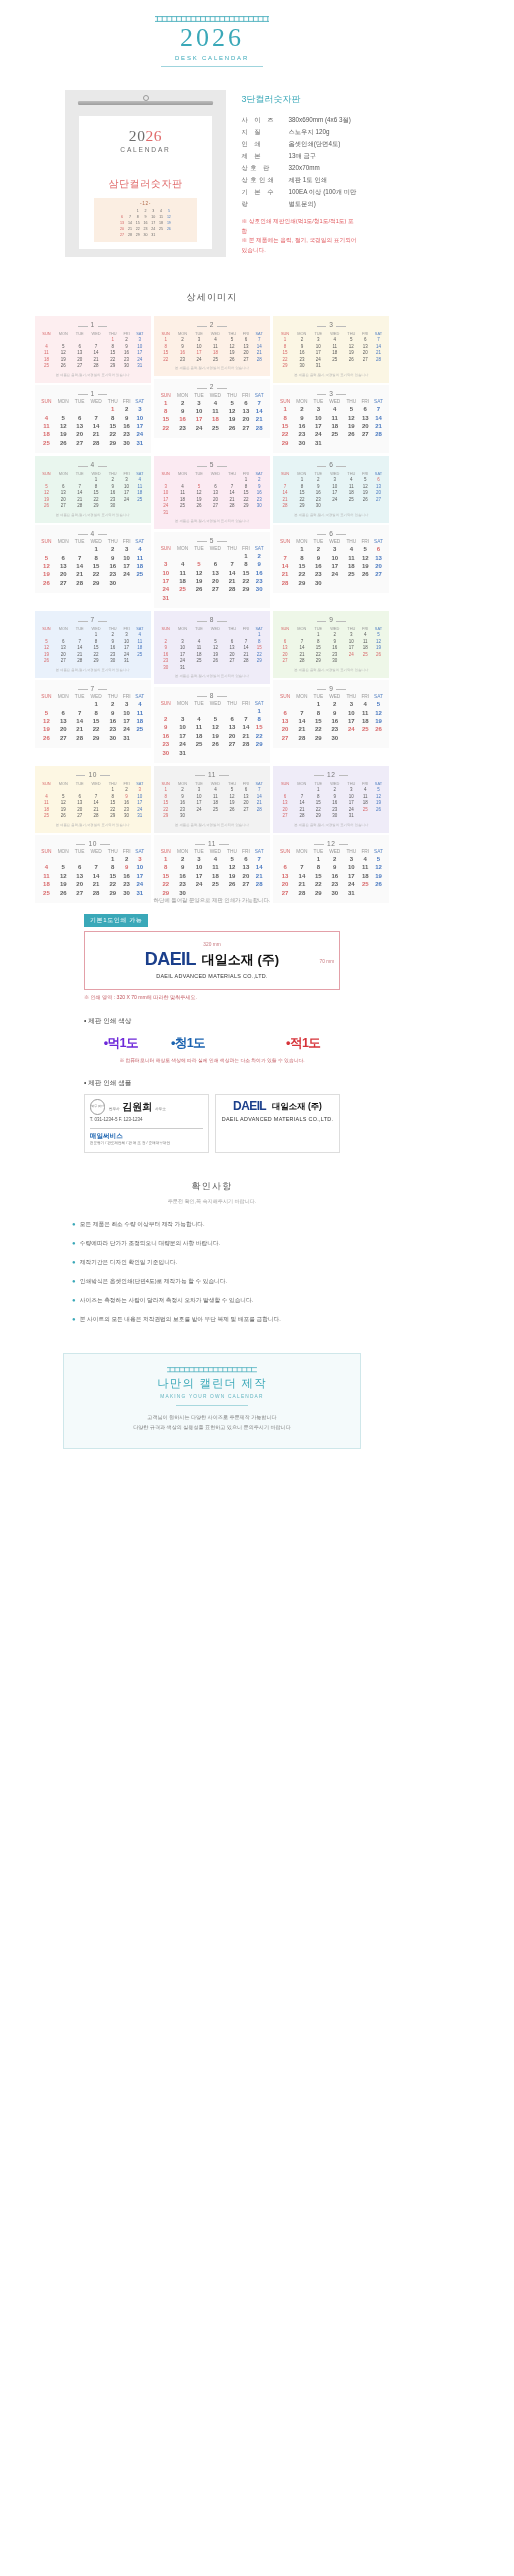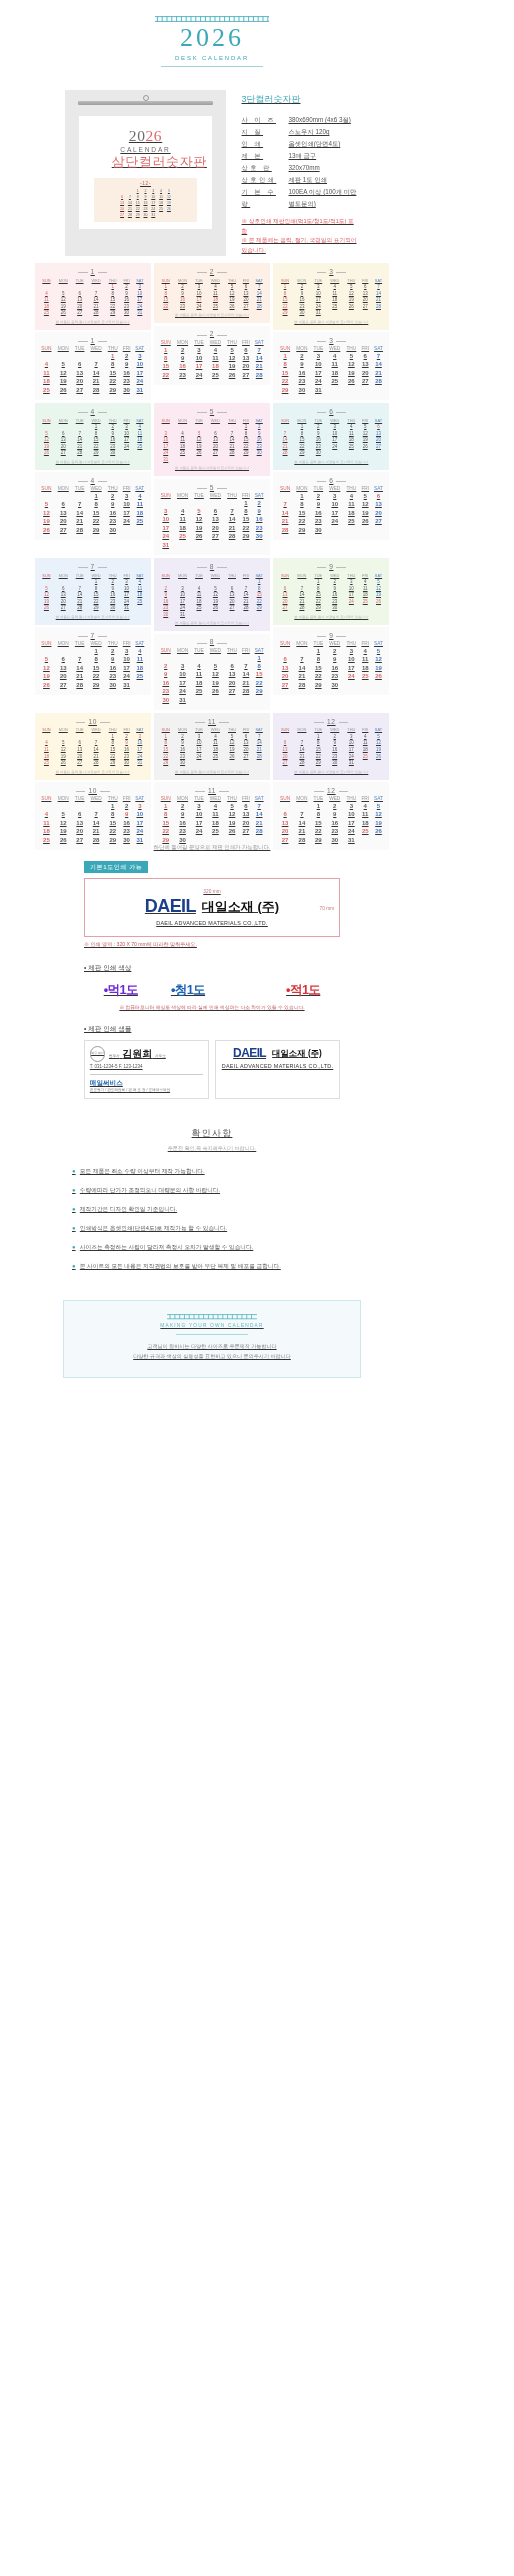--- a/index.html
+++ b/index.html
@@ -4,21 +4,21 @@
 <style>
   * { box-sizing: border-box; }
   html, body { margin:0; padding:0; }
   body {
     width: 514px;
     background: #ffffff;
     font-family: "Liberation Sans", sans-serif;
     color: #333;
     -webkit-font-smoothing: antialiased;
   }
-  .page { width: 424px; position: relative; text-decoration: underline; }
+  .page { width: 424px; position: relative; }
 
   
   .hero { padding: 15.5px 0 6px; text-align:center; }
   .hero-wrap { display:inline-block; text-align:center; }
   .hero-rule { width: 114px; height: 6px; margin: 0 auto 2.4px; display:block; }
   .hero-title {
     font-size: 26px; letter-spacing: 3px; color: #3aa8b8; font-weight: 300;
     font-family: "Liberation Serif", serif; line-height: 1.1;
   }
   .hero-sub { font-size: 6px; letter-spacing: 1.8px; color: #3aa8b8; margin-top: 2.4px; }
@@ -33,21 +33,21 @@
   .prod-hanger { position:absolute; top: 4.8px; left: 50%; transform: translateX(-50%);
      width: 6px; height: 6px; border:0.6px solid #9a9a9a; border-radius: 50%; background:#e9e9e9; }
   .prod-bar { position:absolute; top: 10.8px; left: 13px; right: 13px; height: 4.2px;
      background: linear-gradient(#bdbdbd,#9d9d9d); border-radius: 1.2px; }
   .prod-card {
     margin: 13px 14.3px 8.4px; background:#fff; padding: 10.8px 4.8px 7.2px; text-align:center;
   }
   .pc-year { font-family:"Liberation Serif", serif; font-size: 15.5px; letter-spacing:0.6px; color:#6d6d6d; }
   .pc-year .hl { color:#e06a6a; }
   .pc-cal { font-size: 6.6px; letter-spacing: 1.8px; color:#6d6d6d; margin-top:0.6px; }
-  .pc-name { margin-top: 0; font-size: 13px; color:#e06a6a; letter-spacing: 0.6px; text-align: right; }
+  .pc-name { margin-top: 24px; font-size: 10px; color:#e06a6a; letter-spacing: 0.6px; }
   .pc-mini {
     margin: 7.2px 9.6px 0; background:#fbeee2; padding: 3.6px 2.4px 4.2px;
   }
   .pc-mini-h { font-size: 4.8px; color:#b06a4a; letter-spacing:0.6px; }
   .pc-mini table { border-collapse:collapse; margin: 1.2px auto 0; }
   .pc-mini td { font-size: 3.6px; width: 7.8px; height: 4.8px; text-align:center; color:#6b6b6b; }
   .pc-mini td.sun { color:#d2595b; }
   .pc-mini td.sat { color:#4a7fc1; }
 
   .prod-info { flex: 1; padding-top: 2.4px; }
@@ -280,20 +280,21 @@
             <div class="spec-v">100EA 이상 (100개 미만 별도문의)</div>
           </div>
         </div>
       <div class="notes" id="note-list">
           <div class="note">※ 상호인쇄 제판인쇄(먹1도/청1도/적1도) 포함</div>
           <div class="note">※ 본 제품에는 음력, 절기, 국경일의 표기되어 있습니다.</div>
         </div>
     </div>
   </div>
 
+  <div class="sec-title">상세이미지</div>
   <div class="cal-area" id="cal-area">
       <div class="cal-band">
         <div class="cal-col">
           <div class="cal-box c-pink">
             <div class="cal-hd"><span class="dash"></span><span class="num">1</span><span class="dash"></span></div>
             <table class="cal-tbl">
               <thead>
                 <tr>
                   <th class="sun">SUN</th>
                   <th>MON</th>
@@ -1961,20 +1962,21 @@
           <line x1="85" y1="1" x2="85" y2="8"></line>
           <line x1="93" y1="1" x2="93" y2="8"></line>
         <line x1="101" y1="1" x2="101" y2="8"></line>
           <line x1="109" y1="1" x2="109" y2="8"></line>
           <line x1="117" y1="1" x2="117" y2="8"></line>
         <line x1="125" y1="1" x2="125" y2="8"></line>
           <line x1="133" y1="1" x2="133" y2="8"></line>
           <line x1="141" y1="1" x2="141" y2="8"></line>
       </g>
     </svg>
+    <div class="f-title">나만의 캘린더 제작</div>
     <div class="f-sub">MAKING YOUR OWN CALENDAR</div>
     <div class="f-line"></div>
     <div class="f-txt" id="footer-lines">
         <div>고객님이 원하시는 다양한 사이즈로 주문제작 가능합니다</div>
         <div>다양한 규격과 색상의 실용성을 표현하고 있으니 문의주시기 바랍니다</div>
       </div>
   </div>
 
 </div>
 

